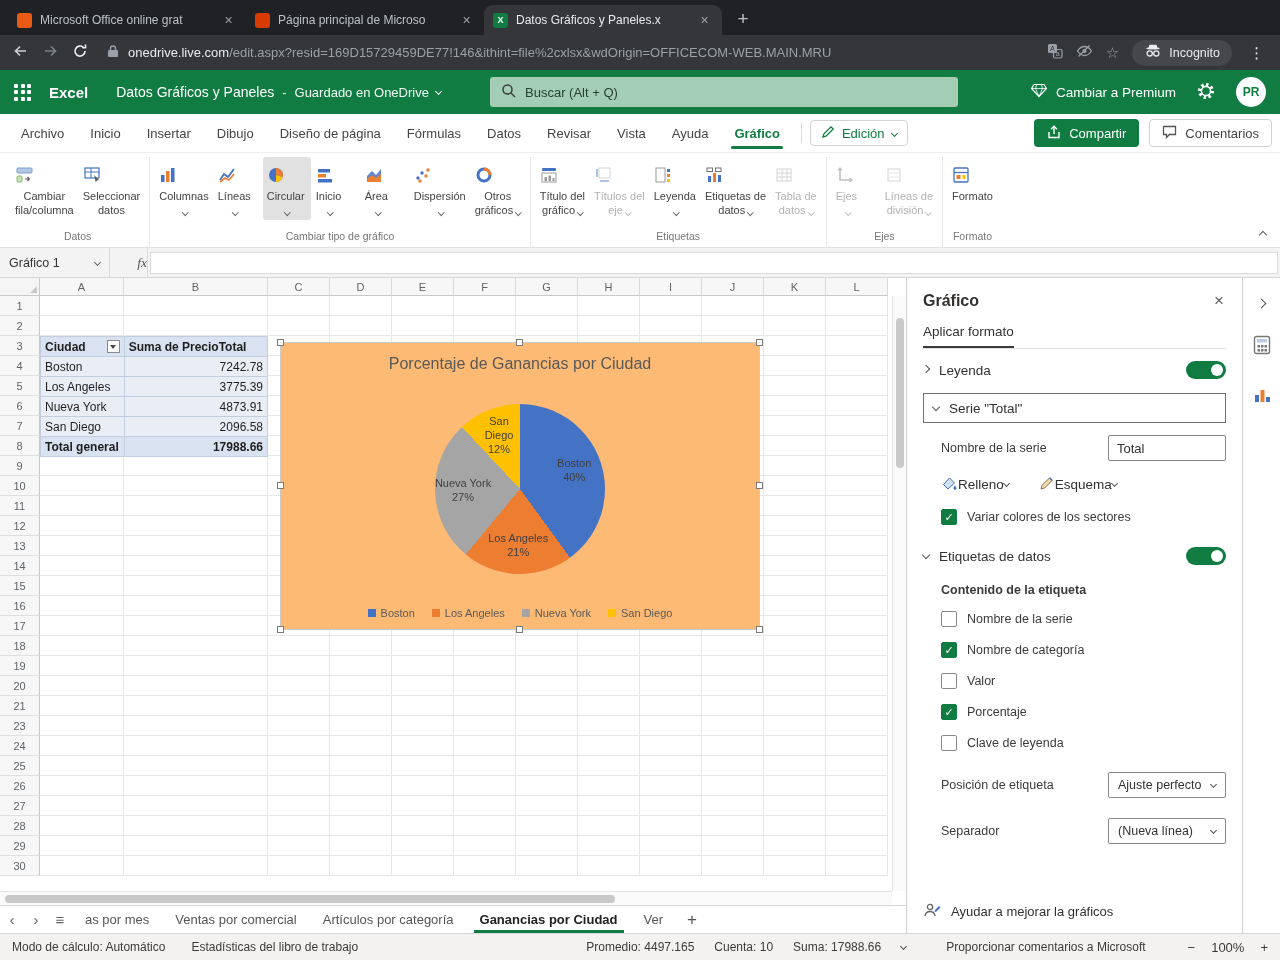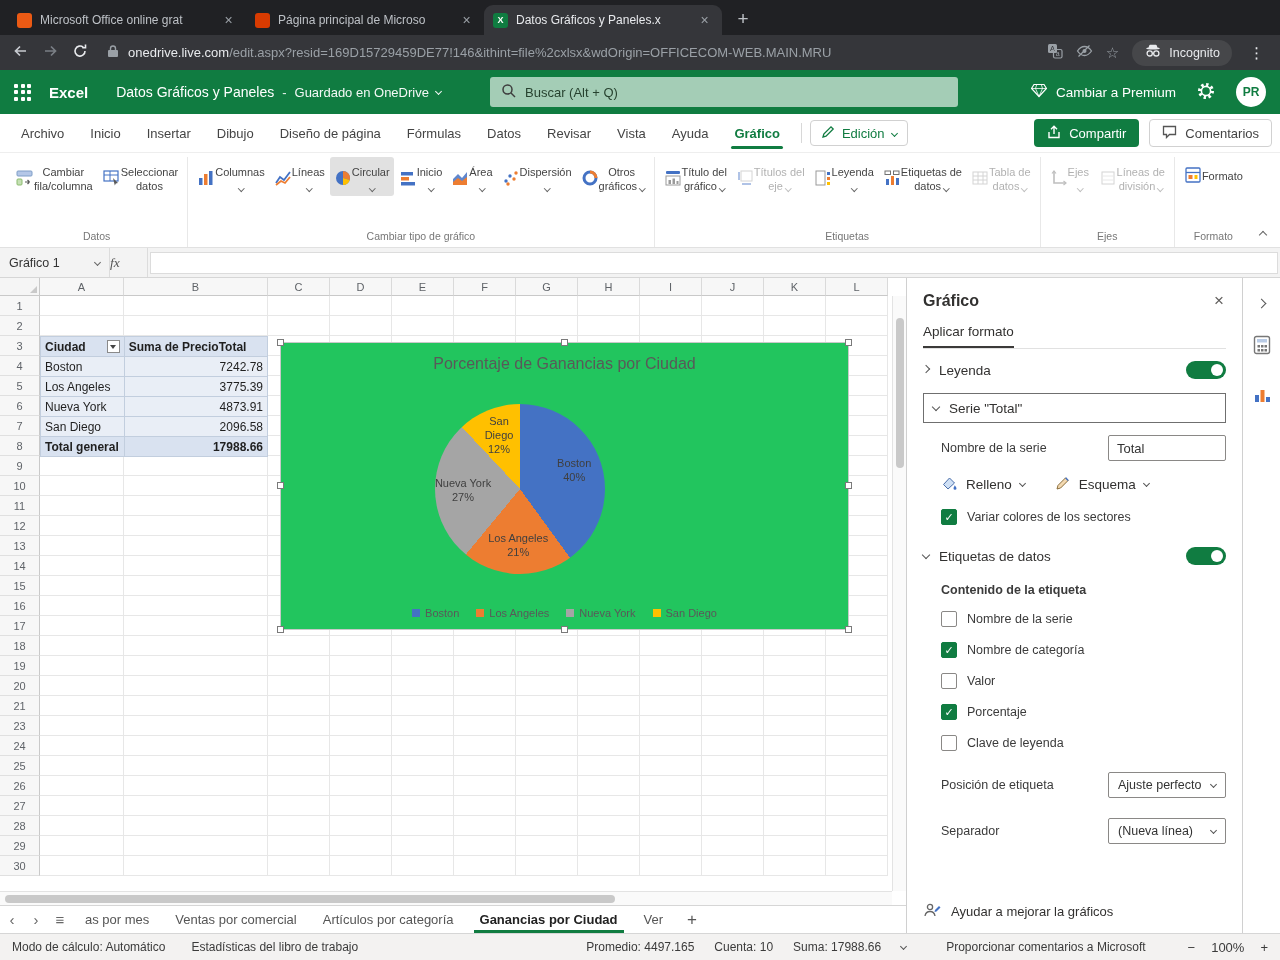--- a/index.html
+++ b/index.html
@@ -51,34 +51,34 @@
   .edicion .cv{width:5px;height:5px}
   .rtright{margin-left:auto;display:flex;align-items:center;gap:10px}
   .sharebtn{background:#107c41;color:#fff;height:28px;border-radius:4px;display:flex;align-items:center;gap:8px;padding:0 13px;font-size:13px}
   .cmtbtn{border:1px solid #d1d1d1;background:#fff;color:#444;height:28px;border-radius:4px;display:flex;align-items:center;gap:8px;padding:0 12px;font-size:13px}
 
   
   .ribbon{height:96px;background:#fff;display:flex;position:relative;padding:4px 4px 0 6px;flex:none;border-bottom:1px solid #e1e1e1;border-top:1px solid #eee}
   .rgroup{display:flex;flex-direction:column;padding:0 5px}
   .rgroup + .rgroup{border-left:1px solid #e8e8e8}
   .rbtns{display:flex;flex:1;align-items:flex-start;gap:1px;justify-content:center}
-  .rbtn{display:flex;flex-direction:row;align-items:center;min-width:48px;padding:6px 4px 2px;border-radius:3px;text-align:center}
+  .rbtn{display:flex;flex-direction:column;align-items:flex-start;min-width:48px;padding:6px 4px 2px;border-radius:3px;text-align:center}
   .rbtn .ric{height:24px;display:flex;align-items:center}
   .rbtn .rlb{font-size:11px;color:#444;line-height:1.3;margin-top:2px}
   .rbtn .rlb .cv{color:#666;margin:1px 0 0 3px}
   .rbtn.selected{background:#e1e1e1}
   .rbtn.disabled{opacity:.42}
   .rlabel{font-size:10.5px;color:#777;text-align:center;padding:3px 0 5px}
   .collapse{position:absolute;right:14px;bottom:9px;color:#666}
 
   
   .formulabar{height:30px;display:flex;align-items:center;background:#f3f3f3;border-bottom:1px solid #d6d6d6;flex:none}
   .namebox{width:110px;height:100%;display:flex;align-items:center;justify-content:space-between;padding:0 9px;font-size:12.5px;color:#333;border-right:1px solid #dcdcdc}
   .namebox .cv{color:#666;width:5px;height:5px}
-  .fx{width:38px;text-align:left;font-style:italic;font-family:"Liberation Serif",serif;font-size:13.5px;color:#555;border-right:1px solid #dcdcdc;height:100%;line-height:29px}
+  .fx{width:38px;text-align:right;font-style:italic;font-family:"Liberation Serif",serif;font-size:13.5px;color:#555;border-right:1px solid #dcdcdc;height:100%;line-height:29px}
   .finputbar{flex:1;height:22px;background:#fff;border:1px solid #dcdcdc;margin:0 2px}
 
   
   .workspace{flex:1;display:flex;min-height:0}
   .leftcol{width:906px;display:flex;flex-direction:column;flex:none}
   .gridarea{position:relative;flex:1;overflow:hidden;background:#fff}
   .colhdrs{display:flex;height:18px}
   .cornercell{width:40px;flex:none;background:#f5f5f5;border-right:1px solid #c9c9c9;border-bottom:1px solid #c9c9c9;position:relative}
   .cornercell::after{content:"";position:absolute;right:2px;bottom:2px;border-left:7px solid transparent;border-bottom:7px solid #c9c9c9}
   .colhdr{flex:none;background:#f7f7f7;border-right:1px solid #dadada;border-bottom:1px solid #c9c9c9;font-size:11px;color:#5f6368;display:flex;align-items:center;justify-content:center}
@@ -96,21 +96,21 @@
   .pcell{border-right:1px solid #c2cede;border-bottom:1px solid #c2cede;display:flex;align-items:center;padding:0 4px;overflow:hidden;white-space:nowrap}
   .pcA{width:84px}
   .pcB{width:144px;justify-content:flex-end}
   .prow.phdr .pcell,.prow.ptot .pcell{background:#d9e2f0;font-weight:bold}
   .prow.pdat .pcell{background:#e9eef6}
   .prow.phdr .pcB{justify-content:flex-start}
   .filterbtn{margin-left:auto;width:13px;height:13px;background:#fff;border:1px solid #8a8a8a;display:flex;align-items:center;justify-content:center;flex:none}
   .filterbtn i{border-left:3.5px solid transparent;border-right:3.5px solid transparent;border-top:4.5px solid #444}
 
   
-  .chartbox{position:absolute;left:280px;top:64px;width:569px;height:288px;background:#22c55e;border:1px solid #c9c9c9;z-index:5}
+  .chartbox{position:absolute;left:280px;top:64px;width:480px;height:288px;background:#fdba74;border:1px solid #c9c9c9;z-index:5}
   .charttitle{position:absolute;top:12px;left:0;right:0;text-align:center;font-size:16px;color:#595959}
   .pie{position:absolute;left:154px;top:61px;width:170px;height:170px;border-radius:50%}
   .slicelabel{position:absolute;transform:translate(-50%,-50%);font-size:11px;color:#3f3f3f;text-align:center;white-space:pre-line;line-height:1.25}
   .legend{position:absolute;bottom:10px;left:0;right:0;display:flex;justify-content:center;gap:17px;font-size:11px;color:#595959}
   .legitem{display:flex;align-items:center;gap:5px}
   .legswatch{width:8px;height:8px;flex:none}
   .handle{position:absolute;width:7px;height:7px;background:#fff;border:1px solid #7a7a7a;z-index:6}
   .h-tl{left:-4px;top:-4px}.h-t{left:calc(50% - 4px);top:-4px}.h-tr{right:-4px;top:-4px}
   .h-l{left:-4px;top:calc(50% - 4px)}.h-r{right:-4px;top:calc(50% - 4px)}
   .h-bl{left:-4px;bottom:-4px}.h-b{left:calc(50% - 4px);bottom:-4px}.h-br{right:-4px;bottom:-4px}
@@ -126,21 +126,21 @@
   .sec .cv{color:#555;flex:none;margin-top:-2px}
   .toggle{width:40px;height:18px;border-radius:9px;background:#107c41;margin-left:auto;position:relative;flex:none}
   .toggle i{position:absolute;right:3px;top:3px;width:12px;height:12px;border-radius:50%;background:#fff}
   .seriesbox{height:30px;border:1px solid #6f6f6f;display:flex;align-items:center;gap:10px;padding:0 9px;margin:6px 0 12px;font-size:13.5px;color:#323130}
   .seriesbox .cv{color:#555;margin-top:-2px}
   .inner{padding-left:18px}
   .rowline{display:flex;align-items:center;justify-content:space-between;margin:12px 0}
   .flabel{font-size:12.5px;color:#3b3b3b}
   .finput{width:118px;height:26px;border:1px solid #8a8886;border-radius:2px;padding:0 8px;font-size:13px;font-family:"Liberation Sans",sans-serif;color:#333}
   .fillrow{display:flex;gap:30px;margin:14px 0}
-  .fbtn{display:flex;align-items:center;gap:8px;font-size:13.5px;color:#323130}
+  .fbtn{display:flex;align-items:center;font-size:13.5px;color:#323130}
   .fbtn .cv{color:#555;width:5px;height:5px;margin-top:-2px}
   .cbrow{display:flex;align-items:center;gap:10px;font-size:12.5px;color:#3b3b3b;margin:13px 0;height:18px}
   .cb{width:16px;height:16px;border:1px solid #8a8886;border-radius:2px;display:inline-flex;align-items:center;justify-content:center;font-size:11px;color:transparent;flex:none;background:#fff}
   .cb.checked{background:#107c41;border-color:#107c41;color:#fff}
   .subhead{font-weight:bold;font-size:12.5px;color:#3b3b3b;margin:10px 0 2px}
   .dd{width:118px;height:26px;border:1px solid #8a8886;border-radius:2px;display:flex;align-items:center;justify-content:space-between;padding:0 9px;font-size:12.5px;color:#333}
   .dd .cv{color:#555;width:5px;height:5px;margin-top:-2px}
   .rowline.sp{margin:20px 0}
   .pane-help{position:absolute;bottom:12px;left:16px;display:flex;gap:10px;align-items:center;font-size:13px;color:#323130}
 

